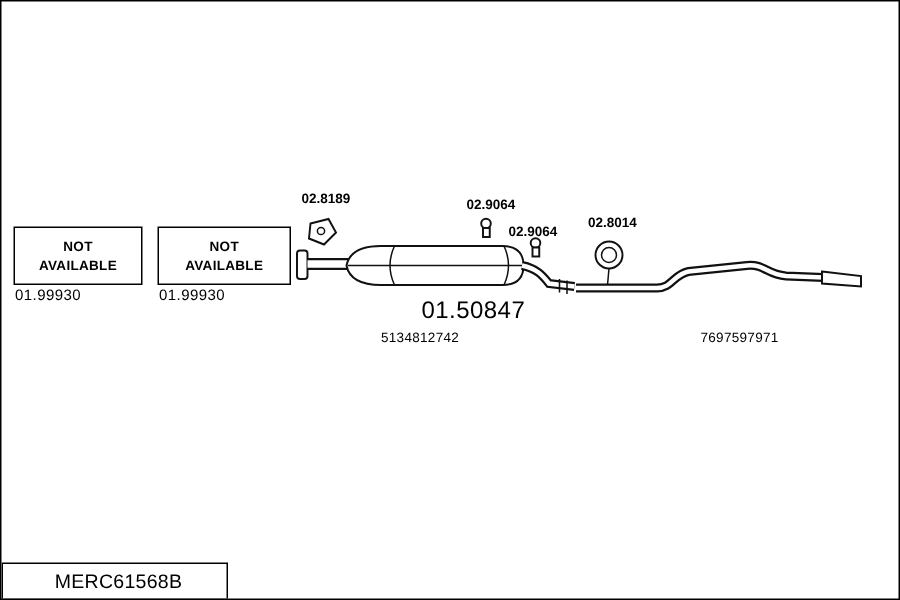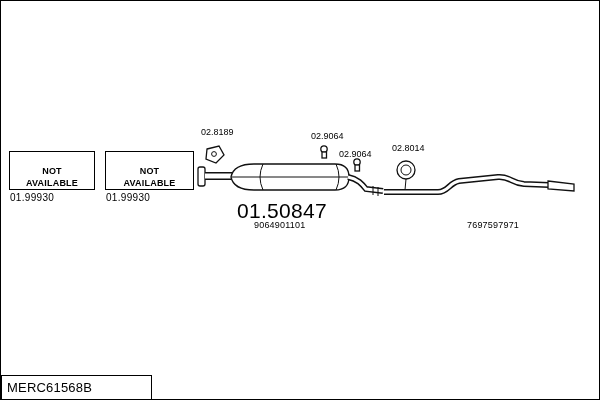--- a/index.html
+++ b/index.html
@@ -11,33 +11,33 @@
     box-sizing:border-box;
     font-family:"Liberation Sans", sans-serif;
     color:#000;
     overflow:hidden;
   }
   .abs{position:absolute;}
   svg{position:absolute;left:0;top:0;}
   .na-box{
     border:1px solid #000;
     display:flex;flex-direction:column;
-    align-items:center;justify-content:flex-end;
+    align-items:center;justify-content:center;
     font-size:9px;font-weight:bold;line-height:1.35;
     text-align:center;letter-spacing:.2px;
   }
   .num-big{font-size:10px;letter-spacing:.3px;white-space:nowrap;}
-  .num-main{font-size:21px;letter-spacing:.3px;white-space:nowrap;}
+  .num-main{font-size:16px;letter-spacing:.3px;white-space:nowrap;margin-left:44px;}
   .num-sub{font-size:9px;letter-spacing:.2px;white-space:nowrap;}
-  .clamp-lbl{font-size:9px;font-weight:normal;white-space:nowrap;}
+  .clamp-lbl{font-size:9px;font-weight:bold;white-space:nowrap;}
   .code-box{
     left:0;top:374px;width:151px;height:25px;
     border:1px solid #000;box-sizing:border-box;
     display:flex;align-items:center;
-    padding-left:5px;font-size:13px;letter-spacing:.2px;
+    padding-left:5px;font-size:13px;letter-spacing:.2px;justify-content:center;
   }
   .pipe-outer{stroke:#111;fill:none;}
   .pipe-inner{stroke:#fff;fill:none;}
   .part{fill:#fff;stroke:#111;stroke-width:1.3;}
   .thin{stroke:#111;stroke-width:1;fill:none;}
 </style>
 </head>
 <body>
 
 <div class="canvas">
@@ -109,21 +109,21 @@
 
   <div class="abs num-big" style="left:9px;top:191px;">01.99930</div>
   <div class="abs num-big" style="left:105px;top:191px;">01.99930</div>
 
   <div class="abs clamp-lbl" style="left:200px;top:126px;">02.8189</div>
   <div class="abs clamp-lbl" style="left:310px;top:130px;">02.9064</div>
   <div class="abs clamp-lbl" style="left:338px;top:148px;">02.9064</div>
   <div class="abs clamp-lbl" style="left:391px;top:142px;">02.8014</div>
 
   <div class="abs num-main" style="left:236px;top:198px;">01.50847</div>
-  <div class="abs num-sub" style="left:253px;top:219px;">9064901101</div>
+  <div class="abs num-sub" style="left:253px;top:219px;">5134812742</div>
 
   <div class="abs num-sub" style="left:466px;top:219px;">7697597971</div>
 
   <div class="abs code-box">
     <span>MERC61568B</span>
   </div>
 
 </div>
 
 </body></html>

